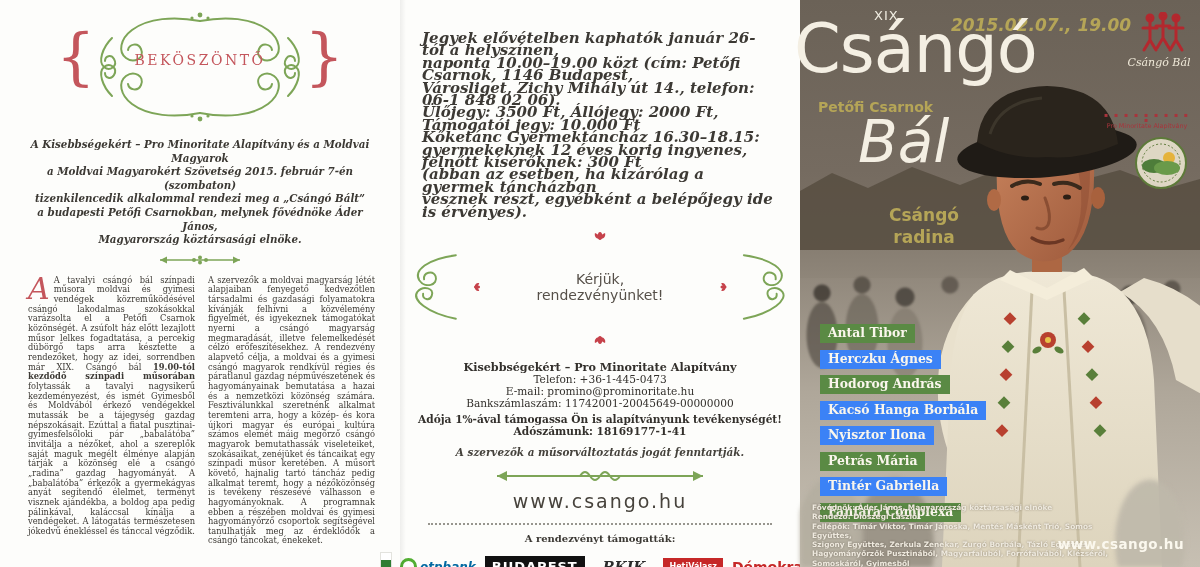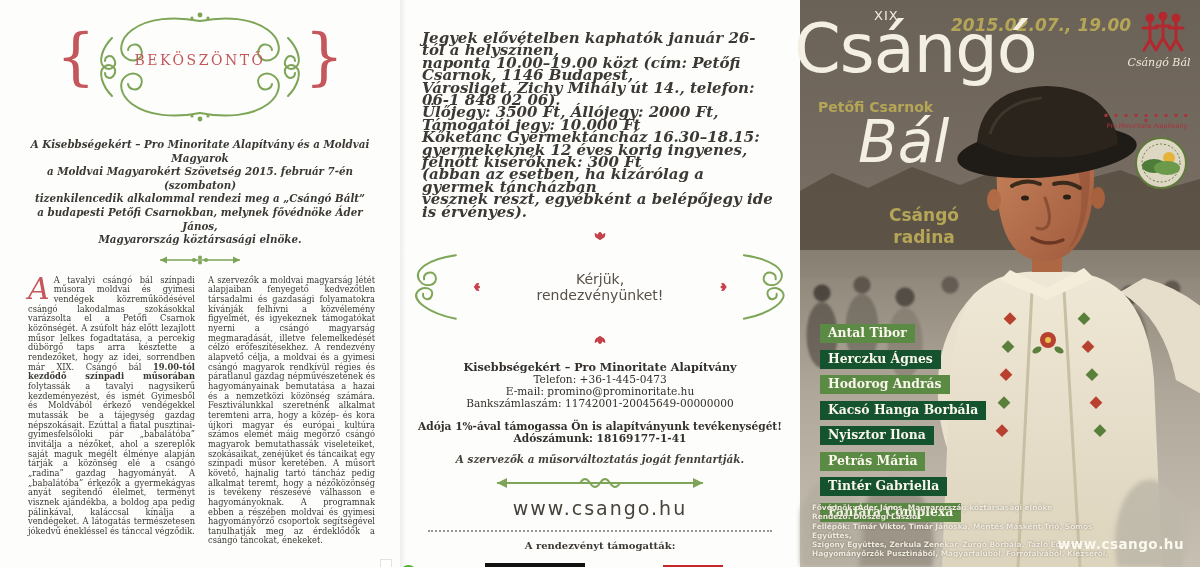--- a/index.html
+++ b/index.html
@@ -32,21 +32,21 @@
   
   .ticket{margin:32px auto 0;width:356px;font-weight:700;font-style:italic;
          font-size:15px;line-height:12.4px;color:#3c3934;}
   .fleur{display:block;margin:0 auto;}
   .fleur.top{margin-top:14px;} .fleur.bot{margin-top:4px;}
   .appeal-row{display:flex;align-items:center;justify-content:flex-start;gap:8px;margin-top:2px;}
   .appeal-txt{width:230px;text-align:center;font-family:"DejaVu Sans",sans-serif;
          font-size:14px;line-height:16px;color:#565049;}
   .contact{margin-top:18px;text-align:center;font-size:10.6px;line-height:11.9px;color:#33302c;}
   .contact .org{font-weight:700;font-size:11.2px;}
-  .tax{margin-top:11px;text-align:center;font-size:10.6px;line-height:11.9px;font-weight:700;color:#33302c;}
+  .tax{margin-top:4px;text-align:center;font-size:10.6px;line-height:11.9px;font-weight:700;color:#33302c;}
   .disclaimer{margin-top:8px;text-align:center;font-weight:700;font-style:italic;
          font-size:10.4px;color:#45423c;}
   .divider-mid{display:block;margin:10px auto 0;}
   .site-mid{margin-top:6px;text-align:center;font-family:"DejaVu Sans",sans-serif;
          font-size:19px;letter-spacing:2px;color:#47433c;}
   .dotline{width:344px;margin:11px auto 0;border:0;border-top:2px dotted #97958e;}
   .spons-head{margin-top:8px;text-align:center;font-weight:700;font-size:10px;color:#3c3934;}
   .logo-row{display:flex;align-items:center;justify-content:center;gap:9px;margin-top:9px;}
   .logo{display:flex;align-items:center;justify-content:center;font-family:"DejaVu Sans",sans-serif;}
   
@@ -122,21 +122,21 @@
   .logo-caption{position:absolute;right:8px;top:56px;width:66px;text-align:center;
          font-family:"DejaVu Serif",serif;font-style:italic;font-size:11px;line-height:13px;color:#f0ead9;}
   .prominor{position:absolute;right:10px;top:112px;width:86px;text-align:center;color:#a8343c;}
   .prominor .dots{letter-spacing:2px;font-size:6px;line-height:5px;font-family:"DejaVu Sans",sans-serif;}
   .prominor .nm{font-size:6.4px;font-weight:400;font-family:"DejaVu Sans",sans-serif;}
   .greenlogo{position:absolute;right:12px;top:136px;}
 
   .performers{position:absolute;left:20px;top:296px;margin-top:28px;}
   .perf{display:table;font-family:"DejaVu Serif",serif;font-weight:700;font-size:12.4px;
         color:#faf6ec;padding:1px 8px 3px;margin-bottom:6.5px;white-space:nowrap;}
-  .perf.green{background:#5a8a44;} .perf.red{background:#14532d;}
+  .perf.green{background:#5a8a44;} .perf.red{background:#3b82f6;}
 
   .credits{position:absolute;left:12px;top:503px;width:310px;font-family:"DejaVu Sans",sans-serif;
         font-weight:700;font-size:7.4px;line-height:9.3px;color:#efeadf;text-shadow:0 0 2px rgba(60,50,40,.5);}
 </style>
 </head>
 <body>
 
 <div class="sheet">
 
   <section class="panel panel-left">
@@ -450,17 +450,18 @@
       <div class="perf red">Tintér Gabriella</div>
       <div class="perf green">Fanfara Complexa</div>
     </div>
 
     <div class="credits">
       <div>Fővédnök: Áder János, Magyarország köztársasági elnöke</div>
       <div>Rendező: Diószegi László</div>
       <div>Fellépők: Timár Viktor, Timár Jánoska, Mentés Másként Trió, Somos Együttes,</div>
       <div>Szigony Együttes, Zerkula Zenekar, Zurgó Borbála, Tázló Együttes</div>
       <div>Hagyományőrzők Pusztinából, Magyarfaluból, Forrófalvából, Klézséről,</div>
+      <div>Somoskáról, Gyimesből</div>
     </div>
 
     <div class="p-txt p-site">www.csango.hu</div>
   </section>
 </div>
 
 </body></html>

